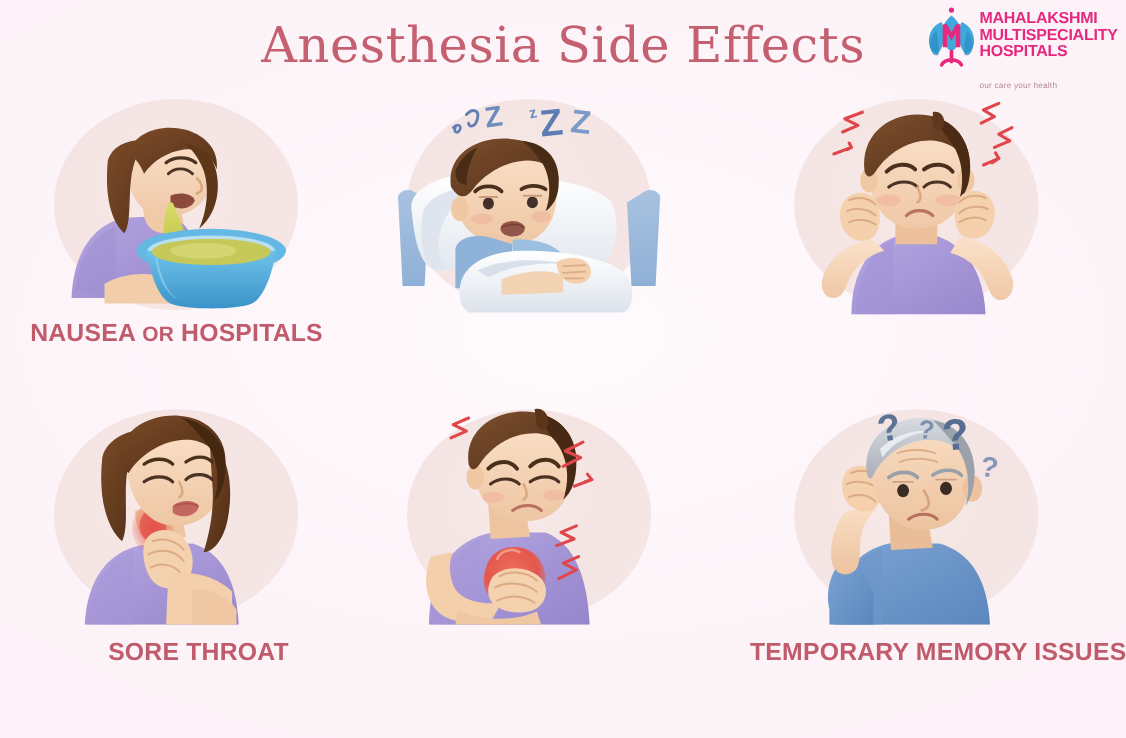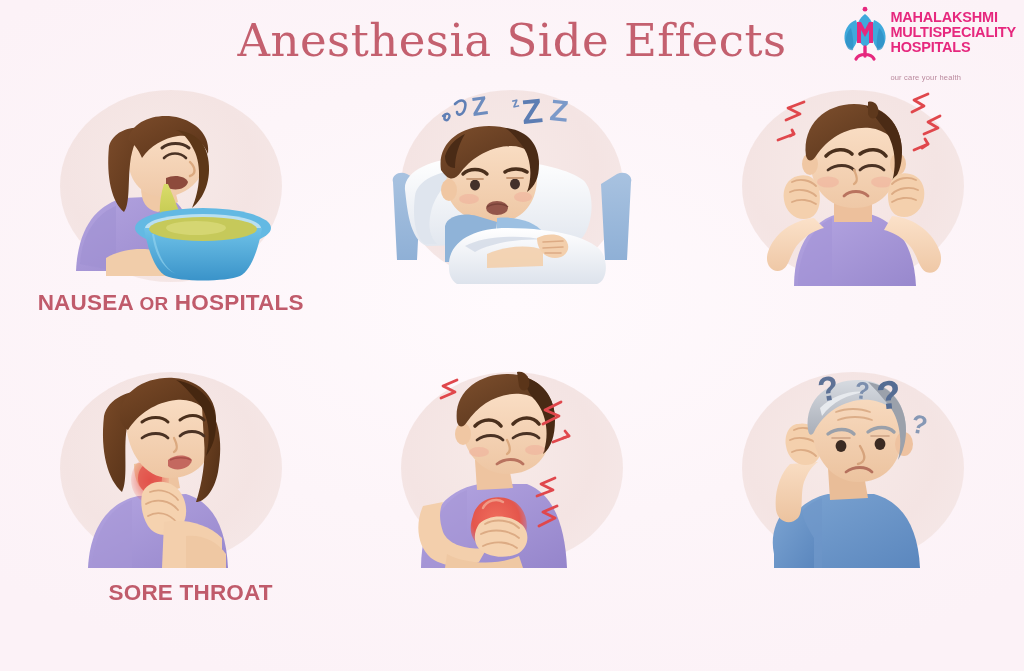--- a/index.html
+++ b/index.html
@@ -558,16 +558,19 @@
           <path d="M118 104 C126 98 138 98 144 104" stroke="#b5715d" stroke-width="2.8" fill="none" stroke-linecap="round"></path>
 
           <g fill="#5e7296">
             <text x="92" y="34" font-family="Liberation Sans, sans-serif" font-size="34" font-weight="700" transform="rotate(-10 92 34)">?</text>
             <text x="126" y="30" font-family="Liberation Sans, sans-serif" font-size="24" font-weight="700" fill="#7c8fae" transform="rotate(6 126 30)">?</text>
             <text x="150" y="42" font-family="Liberation Sans, sans-serif" font-size="40" font-weight="700" fill="#556c93" transform="rotate(-6 150 42)">?</text>
             <text x="182" y="64" font-family="Liberation Sans, sans-serif" font-size="26" font-weight="700" fill="#8698b5" transform="rotate(10 182 64)">?</text>
           </g>
         </svg>
       </div>
+      <div class="caption">
+        <span>TEMPORARY MEMORY ISSUES</span>
+      </div>
     </div>
 
   </div>
 </div>
 
 </body></html>

